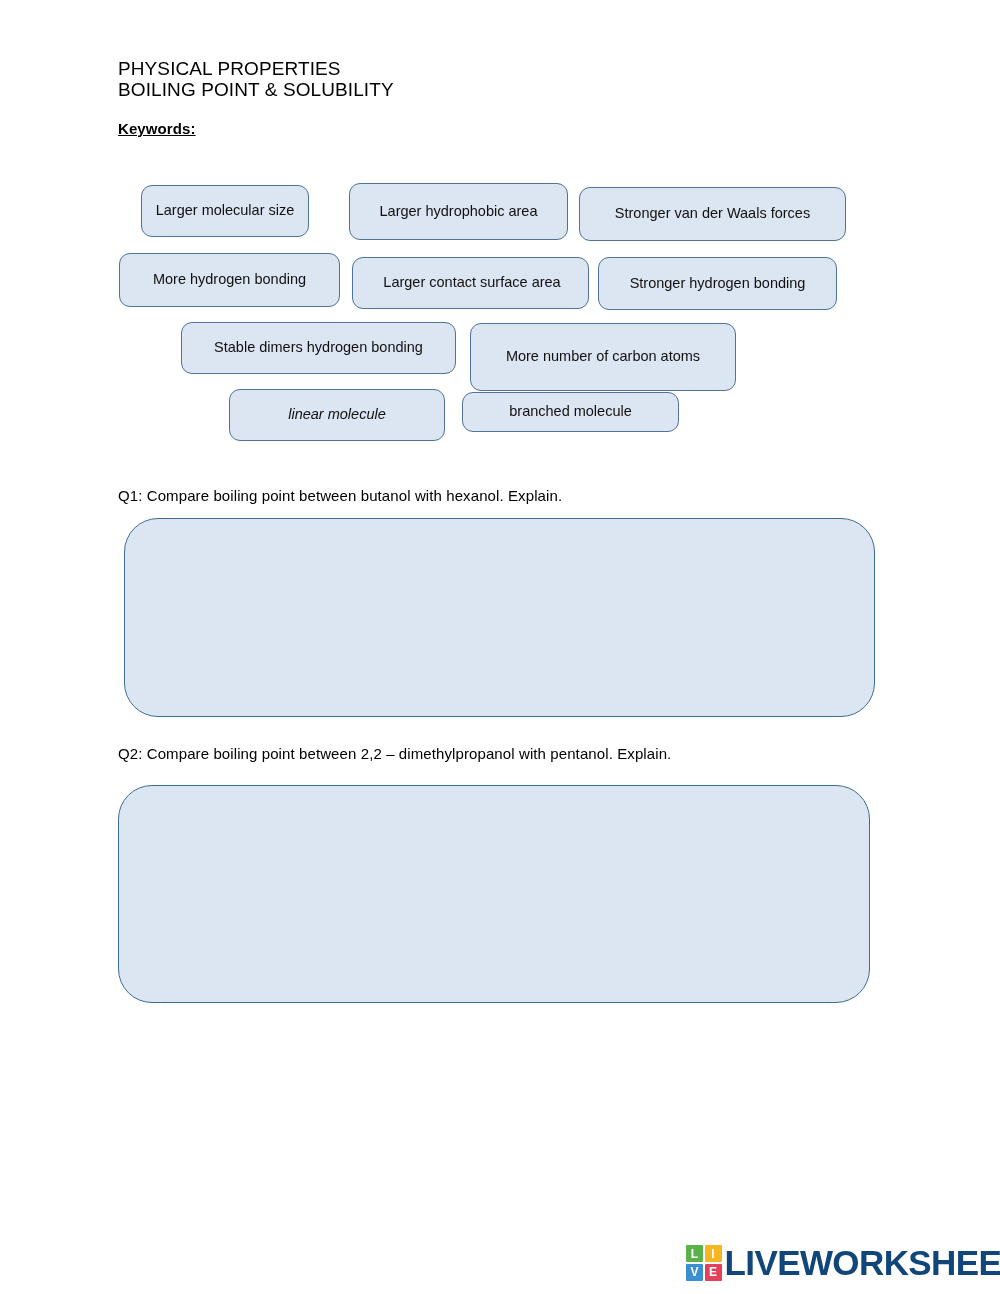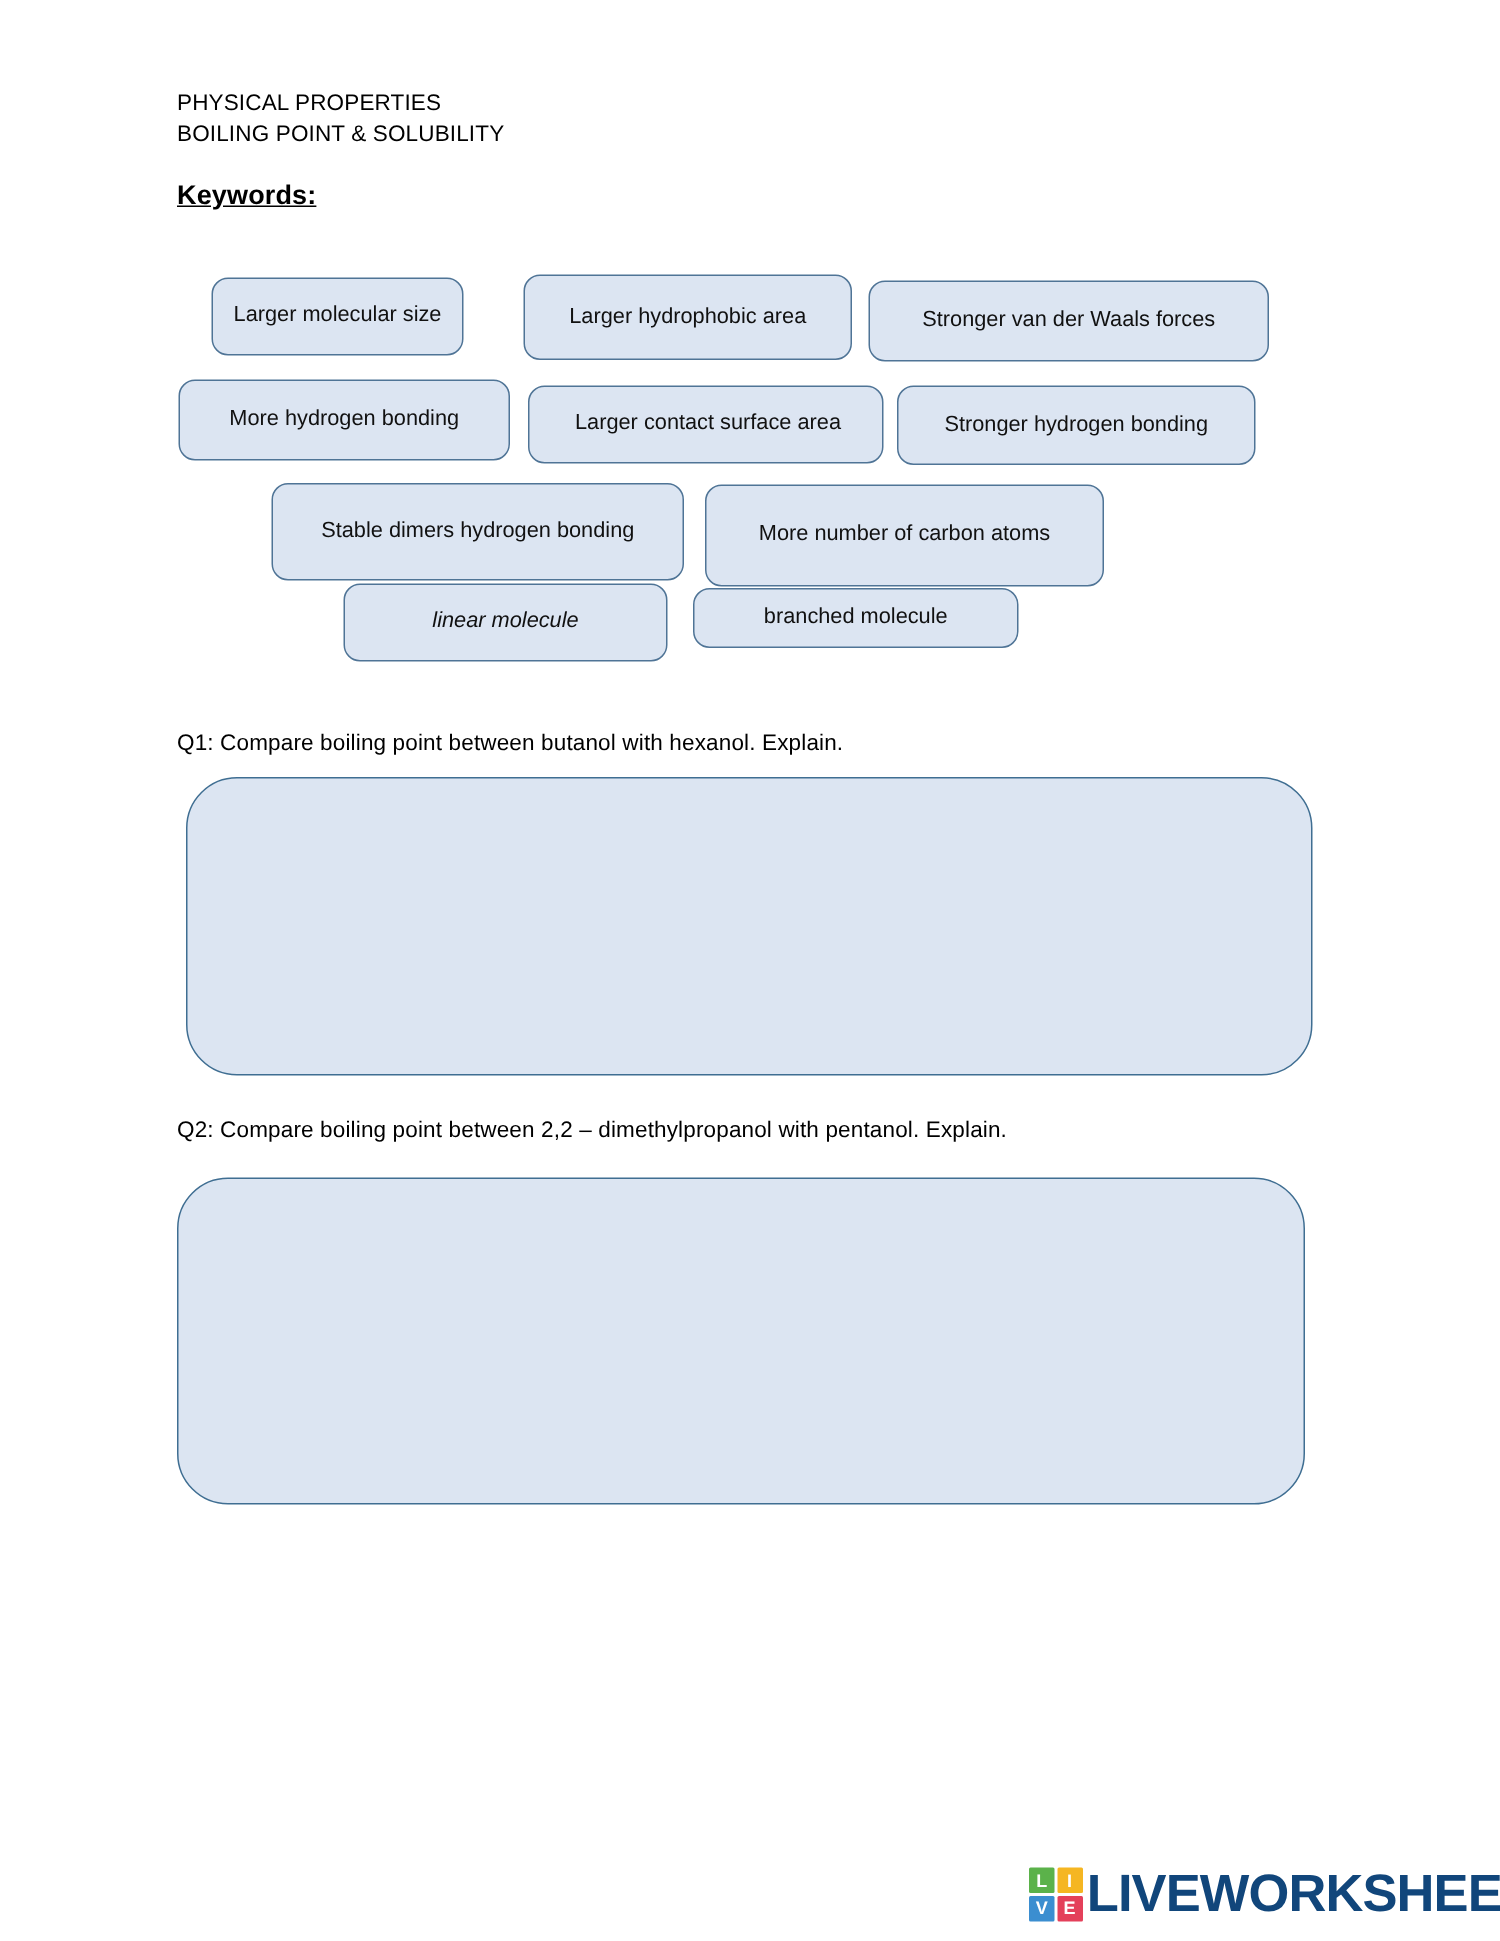--- a/index.html
+++ b/index.html
@@ -20,28 +20,28 @@
   
   .header {
     position: absolute;
     left: 118px;
     top: 58px;
     width: 766px;
     display: flex;
     justify-content: space-between;
     align-items: flex-start;
   }
-  .header-col { font-size: 15px; line-height: 21px; letter-spacing: .1px; }
+  .header-col { font-size: 19px; line-height: 21px; letter-spacing: .1px; }
   .header-col.right { text-align: right; }
 
   .keywords-label {
     position: absolute;
     left: 118px;
     top: 120px;
-    font-size: 18px;
+    font-size: 15px;
     font-weight: bold;
     text-decoration: underline;
     letter-spacing: .1px;
     text-align: center;
   }
 
   
   .chip {
     position: absolute;
     background: #dce5f2;
@@ -125,21 +125,21 @@
 
 <div class="keywords-label">Keywords:</div>
 
 <div id="chips-layer">
     <div class="chip" style="left: 141px; top: 185px; width: 168px; height: 52px;">Larger molecular size</div>
     <div class="chip" style="left: 349px; top: 183px; width: 219px; height: 57px; text-align: right;">Larger hydrophobic area</div>
     <div class="chip" style="left: 579px; top: 187px; width: 267px; height: 54px;">Stronger van der Waals forces</div>
     <div class="chip" style="left: 119px; top: 253px; width: 221px; height: 54px;">More hydrogen bonding</div>
     <div class="chip" style="left: 352px; top: 257px; width: 237px; height: 52px; padding-left: 11px;">Larger contact surface area</div>
     <div class="chip" style="left: 598px; top: 257px; width: 239px; height: 53px;">Stronger hydrogen bonding</div>
-    <div class="chip" style="left: 181px; top: 322px; width: 275px; height: 65px;">Stable dimers hydrogen bonding</div>
+    <div class="chip" style="left: 181px; top: 322px; width: 275px; height: 52px;">Stable dimers hydrogen bonding</div>
     <div class="chip" style="left: 470px; top: 323px; width: 266px; height: 68px;">More number of carbon atoms</div>
     <div class="chip" style="left: 229px; top: 389px; width: 216px; height: 52px; font-style: italic;">linear molecule</div>
     <div class="chip" style="left: 462px; top: 392px; width: 217px; height: 40px;">branched molecule</div>
   </div>
 
 <div id="questions-layer">
     <div class="question" style="left: 118px; top: 487px;">Q1: Compare boiling point between butanol with hexanol. Explain.</div>
     <div class="answer-box" placeholder="" style="left: 124px; top: 518px; width: 751px; height: 199px;"></div>
     <div class="question" style="left: 118px; top: 745px;">Q2: Compare boiling point between 2,2 – dimethylpropanol with pentanol. Explain.</div>
     <div class="answer-box" placeholder="" style="left: 118px; top: 785px; width: 752px; height: 218px;"></div>

